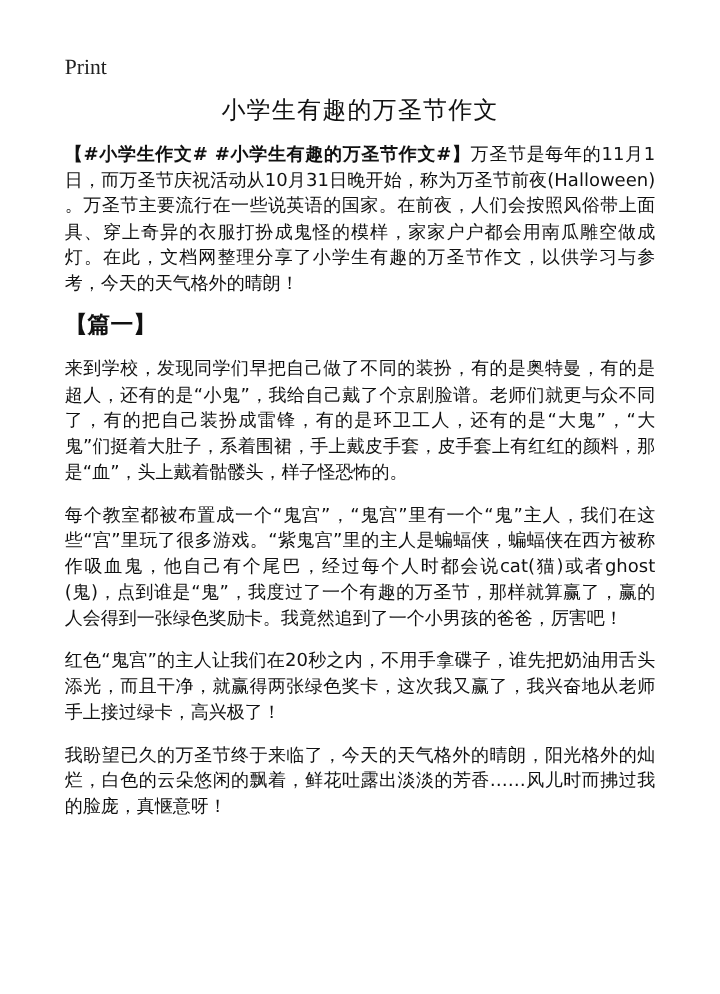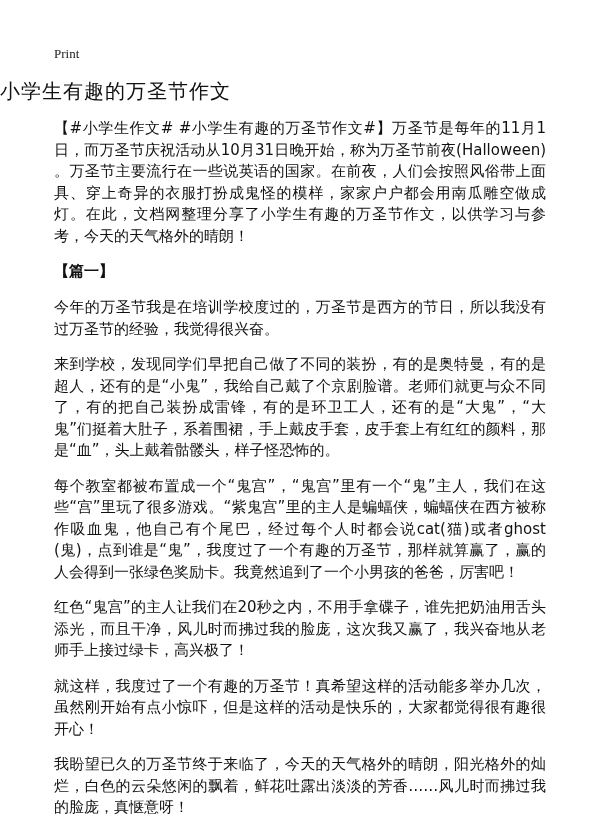--- a/index.html
+++ b/index.html
@@ -1,38 +1,36 @@
 <!DOCTYPE html>
 <html><head>
 <meta charset="utf-8">
 <style>
   html, body { margin: 0; padding: 0; background: #ffffff; }
   body { width: 600px; height: 828px; overflow: hidden; position: relative;
          font-family: "DejaVu Sans", sans-serif; color: #111; }
   .print-link { position: absolute; left: 54px; top: 46px; font-family: "Liberation Serif", serif;
-                font-size: 13px; color: #222; }
-  .title { position: absolute; left: 0; width: 600px; top: 78px; 
+                font-size: 18px; color: #222; }
+  .title { position: absolute; left: 0; width: 600px; top: 78px; text-align: center;
            font-size: 20px; color: #111; letter-spacing: 1px; }
   .content { position: absolute; left: 54px; top: 118px; width: 492px; }
   p { margin: 0 0 14px 0; font-size: 15px; line-height: 21.5px; text-align: justify;
       text-justify: inter-character; word-break: break-all; }
-  .tag { font-weight: normal; }
-  .section-head { font-weight: bold; font-size: 15px; margin: 4px 0 15px 0; line-height: 21px; }
+  .tag { font-weight: bold; }
+  .section-head { font-weight: bold; font-size: 19px; margin: 4px 0 15px 0; line-height: 21px; }
 </style>
 </head>
 <body>
 
 <div class="print-link">Print</div>
 <div class="title">小学生有趣的万圣节作文</div>
 
 <div class="content">
   <p><span class="tag">【#小学生作文# #小学生有趣的万圣节作文#】</span><span>万圣节是每年的11月1日，而万圣节庆祝活动从10月31日晚开始，称为万圣节前夜(Halloween) 。万圣节主要流行在一些说英语的国家。在前夜，人们会按照风俗带上面具、穿上奇异的衣服打扮成鬼怪的模样，家家户户都会用南瓜雕空做成灯。在此，文档网整理分享了小学生有趣的万圣节作文，以供学习与参考，今天的天气格外的晴朗！</span></p>
 
   <div class="section-head">【篇一】</div>
-  <p>今年的万圣节我是在培训学校度过的，万圣节是西方的节日，所以我没有过万圣节的经验，我觉得很兴奋。</p>
   <p>来到学校，发现同学们早把自己做了不同的装扮，有的是奥特曼，有的是超人，还有的是“小鬼”，我给自己戴了个京剧脸谱。老师们就更与众不同了，有的把自己装扮成雷锋，有的是环卫工人，还有的是“大鬼”，“大鬼”们挺着大肚子，系着围裙，手上戴皮手套，皮手套上有红红的颜料，那是“血”，头上戴着骷髅头，样子怪恐怖的。</p>
   <p>每个教室都被布置成一个“鬼宫”，“鬼宫”里有一个“鬼”主人，我们在这些“宫”里玩了很多游戏。“紫鬼宫”里的主人是蝙蝠侠，蝙蝠侠在西方被称作吸血鬼，他自己有个尾巴，经过每个人时都会说cat(猫)或者ghost(鬼)，点到谁是“鬼”，我度过了一个有趣的万圣节，那样就算赢了，赢的人会得到一张绿色奖励卡。我竟然追到了一个小男孩的爸爸，厉害吧！</p>
-  <p>红色“鬼宫”的主人让我们在20秒之内，不用手拿碟子，谁先把奶油用舌头添光，而且干净，风儿时而拂过我的脸庞，这次我又赢了，我兴奋地从老师手上接过绿卡，高兴极了！</p>
-  <p>就这样，我度过了一个有趣的万圣节！真希望这样的活动能多举办几次，虽然刚开始有点小惊吓，但是这样的活动是快乐的，大家都觉得很有趣很开心！</p>
+  <p>红色“鬼宫”的主人让我们在20秒之内，不用手拿碟子，谁先把奶油用舌头添光，而且干净，就赢得两张绿色奖卡，这次我又赢了，我兴奋地从老师手上接过绿卡，高兴极了！</p>
 
   <p>我盼望已久的万圣节终于来临了，今天的天气格外的晴朗，阳光格外的灿烂，白色的云朵悠闲的飘着，鲜花吐露出淡淡的芳香……风儿时而拂过我的脸庞，真惬意呀！</p>
 
 </div>
 
 </body></html>

